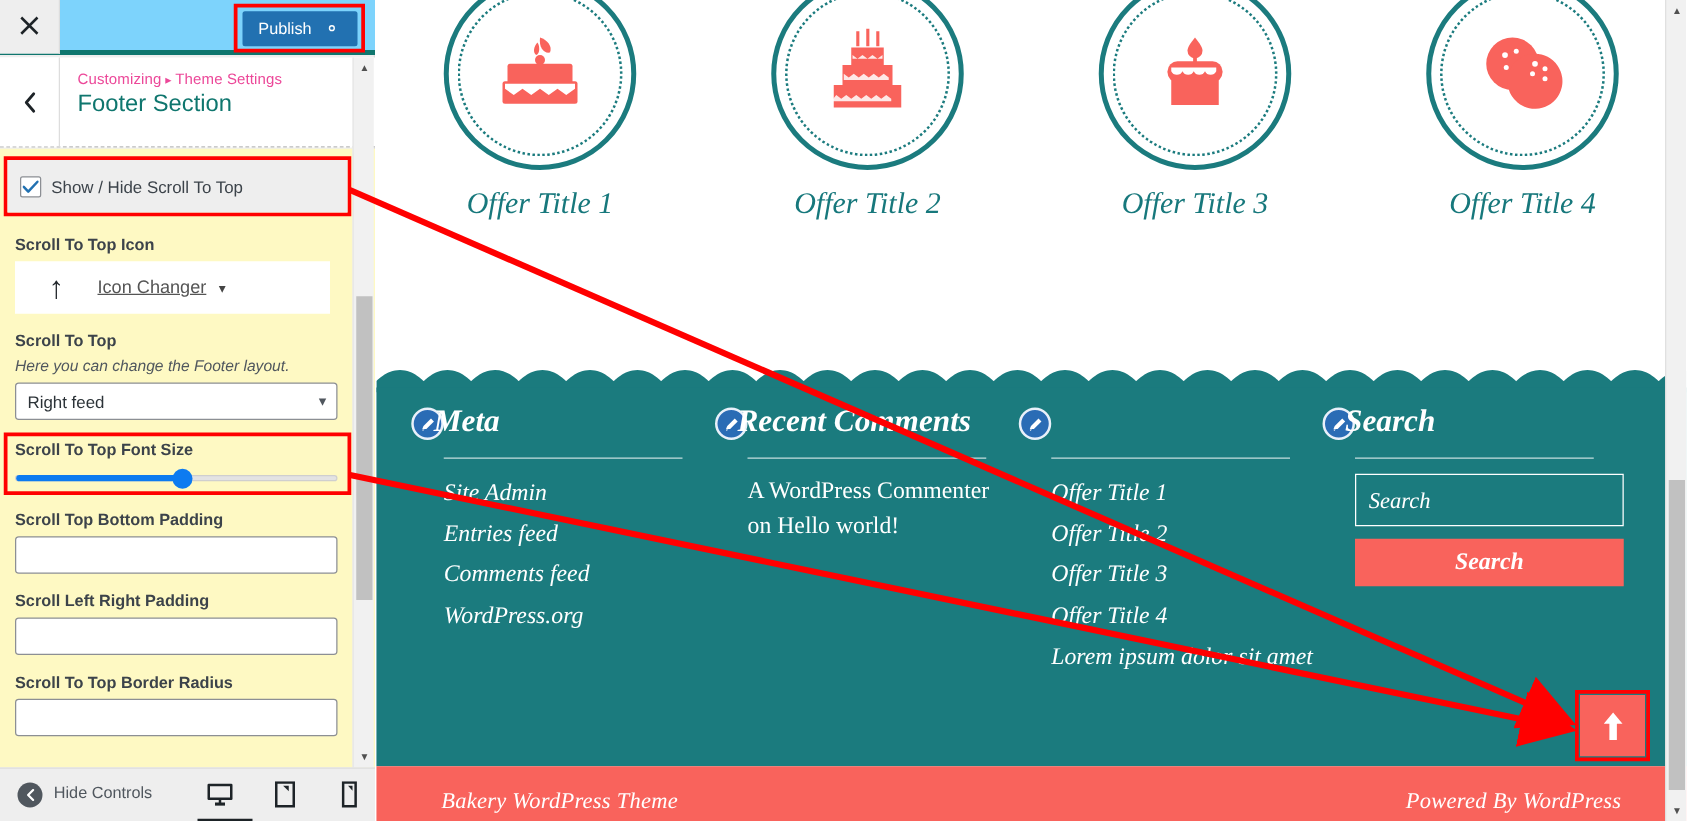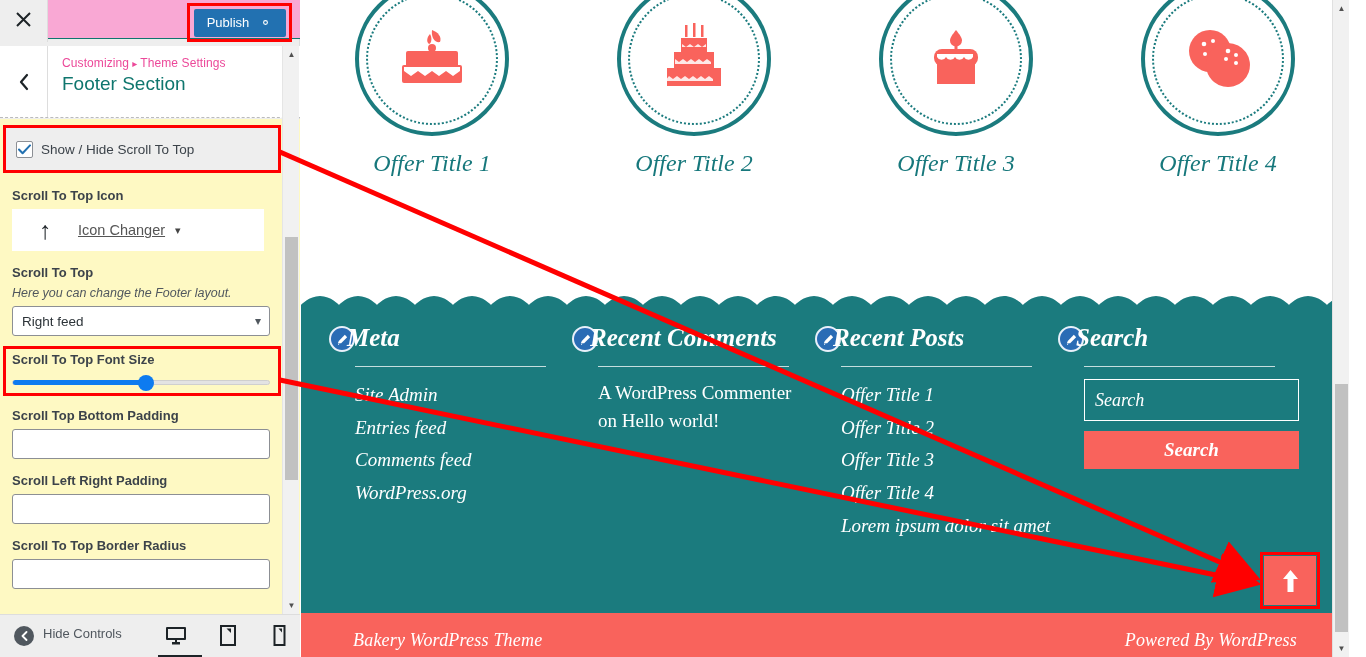--- a/index.html
+++ b/index.html
@@ -12,22 +12,22 @@
   #root { position: relative; width: 1366px; height: 657px; }
 
   
   .sidebar {
     position: absolute; left: 0; top: 0;
     width: 300px; height: 657px;
     background: #eee; border-right: 1px solid #ddd;
   }
   .cust-topbar {
     position: absolute; left: 0; top: 0;
-    width: 300px; height: 39px;
-    background: #f9a8d4; border-bottom: 1px solid #0f766e;
+    width: 300px; height: 44px;
+    background: #7dd3fc; border-bottom: 4px solid #0f766e;
     display: flex; align-items: center;
   }
   .close-btn {
     width: 48px; height: 45px;
     display: flex; align-items: center; justify-content: center;
     background: #eee; border-right: 1px solid #ddd;
     cursor: pointer;
   }
   .close-btn svg { display:block; }
   .publish-wrap {
@@ -549,21 +549,20 @@
         </div>
 
         <div class="widget">
           <div class="w-head">
             <span class="edit-pencil">
               <svg width="13" height="13" viewBox="0 0 14 14">
                 <path d="M2 11 L3 8.5 L9.5 2 L12 4.5 L5.5 11 Z" fill="#fff"></path>
                 <path d="M2 11.5 L4 11.5 L2.4 12.8 Z" fill="#fff"></path>
               </svg>
             </span>
-            <span class="w-title">Recent Posts</span>
           </div>
           <div class="w-rule"></div>
           <ul class="w-list">
             <li>Offer Title 1</li>
             <li>Offer Title 2</li>
             <li>Offer Title 3</li>
             <li>Offer Title 4</li>
             <li>Lorem ipsum dolor sit amet</li>
           </ul>
         </div>

